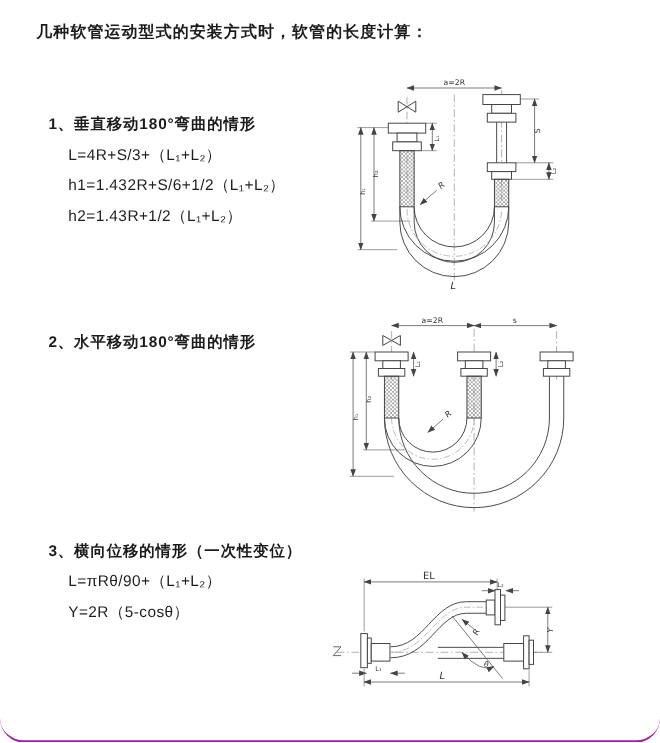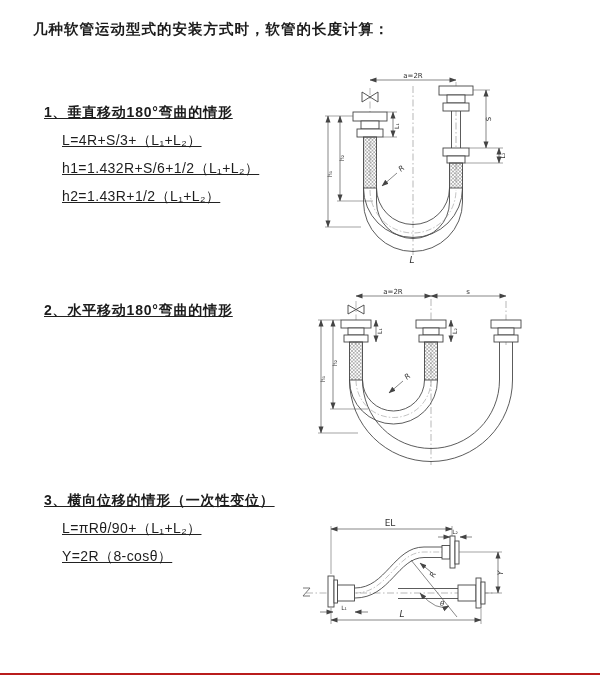--- a/index.html
+++ b/index.html
@@ -1,25 +1,25 @@
 <!DOCTYPE html>
 <html><head>
 <meta charset="utf-8">
 <style>
   html,body{margin:0;padding:0;background:#fff;}
   .page{
     position:relative;width:600px;height:675px;background:#ffffff;
     font-family:"Liberation Sans","DejaVu Sans",sans-serif;color:#222;
-    overflow:hidden;border-bottom:2px solid #b91c1c;box-sizing:border-box;
+    overflow:hidden;border-bottom:2px solid #a21caf;box-sizing:border-box;border-radius:22px;
   }
   .title{
     position:absolute;left:33px;top:20px;margin:0;
     font-size:14.5px;font-weight:bold;letter-spacing:1px;color:#1c1c1c;
   }
-  .sec{position:absolute;text-decoration:underline;}
+  .sec{position:absolute;}
   .sec-heading{
     font-size:14px;font-weight:bold;letter-spacing:.8px;color:#1c1c1c;line-height:20px;
   }
   .formulas{margin-top:4px;padding-left:18px;}
   .formula{
     font-size:14px;line-height:28px;letter-spacing:.4px;color:#1d1d1d;
     font-family:"Liberation Sans","DejaVu Sans",sans-serif;
   }
   .diag{position:absolute;}
   svg{display:block;}
@@ -224,21 +224,21 @@
         <line class="dim" x1="93" y1="100" x2="79" y2="112" marker-end="url(#ar2)"></line>
         <text font-size="7.5" font-style="italic" x="97" y="99" transform="rotate(-40 97 99)">R</text>
       </g>
     </svg>
   </div>
 
   <div class="sec" style="left:44px;top:490px">
     <div class="sec-heading">3、横向位移的情形（一次性变位）</div>
     <div class="formulas">
       <div class="formula">L=πRθ/90+（L₁+L₂）</div>
-      <div class="formula">Y=2R（8-cosθ）</div>
+      <div class="formula">Y=2R（5-cosθ）</div>
     </div>
   </div>
 
   <div class="diag" style="left:298px;top:516px">
     <svg width="302" height="140" viewBox="0 0 302 140">
       <defs>
         <marker id="ar3" viewBox="0 0 10 10" refX="9.3" refY="5" markerWidth="7" markerHeight="7" orient="auto-start-reverse" markerUnits="userSpaceOnUse">
           <path d="M0,1.4 L10,5 L0,8.6 Z" fill="#444"></path>
         </marker>
       </defs>

